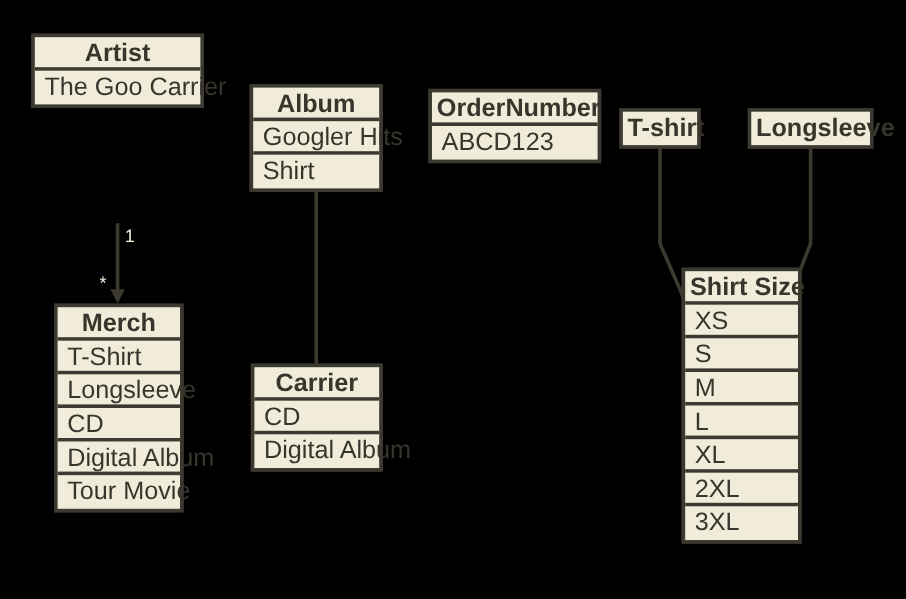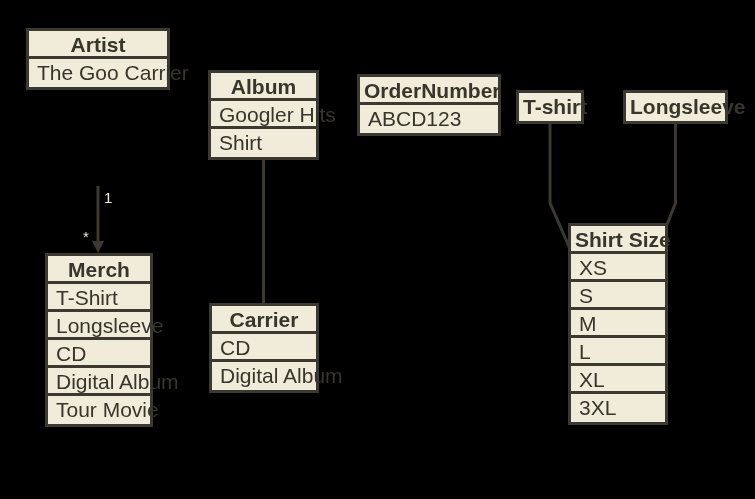--- a/index.html
+++ b/index.html
@@ -104,16 +104,17 @@
       <div class="cell">CD</div>
       <div class="cell">Digital Album</div>
     </div>
   <div class="entity" style="left:568px; top:223px; width:100px;">
       <div class="cell header">Shirt Size</div>
       <div class="cell">XS</div>
       <div class="cell">S</div>
       <div class="cell">M</div>
       <div class="cell">L</div>
       <div class="cell">XL</div>
+      <div class="cell">2XL</div>
       <div class="cell">3XL</div>
     </div>
 
 </div>
 
 </body></html>

